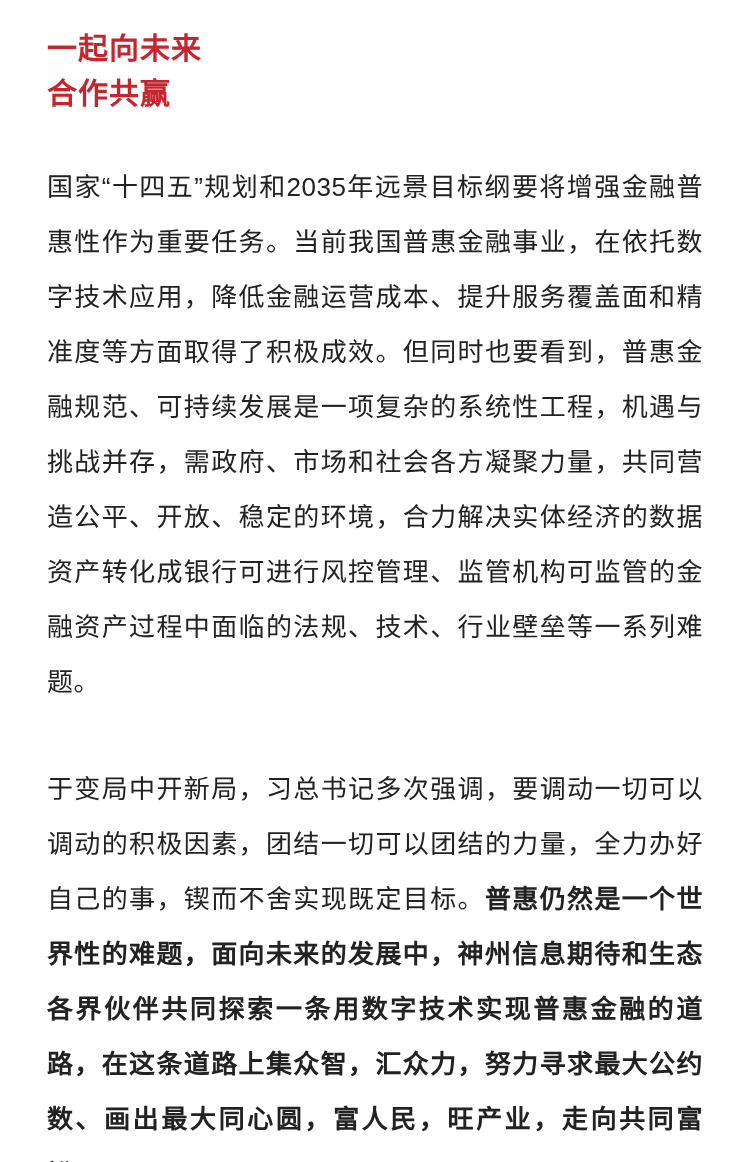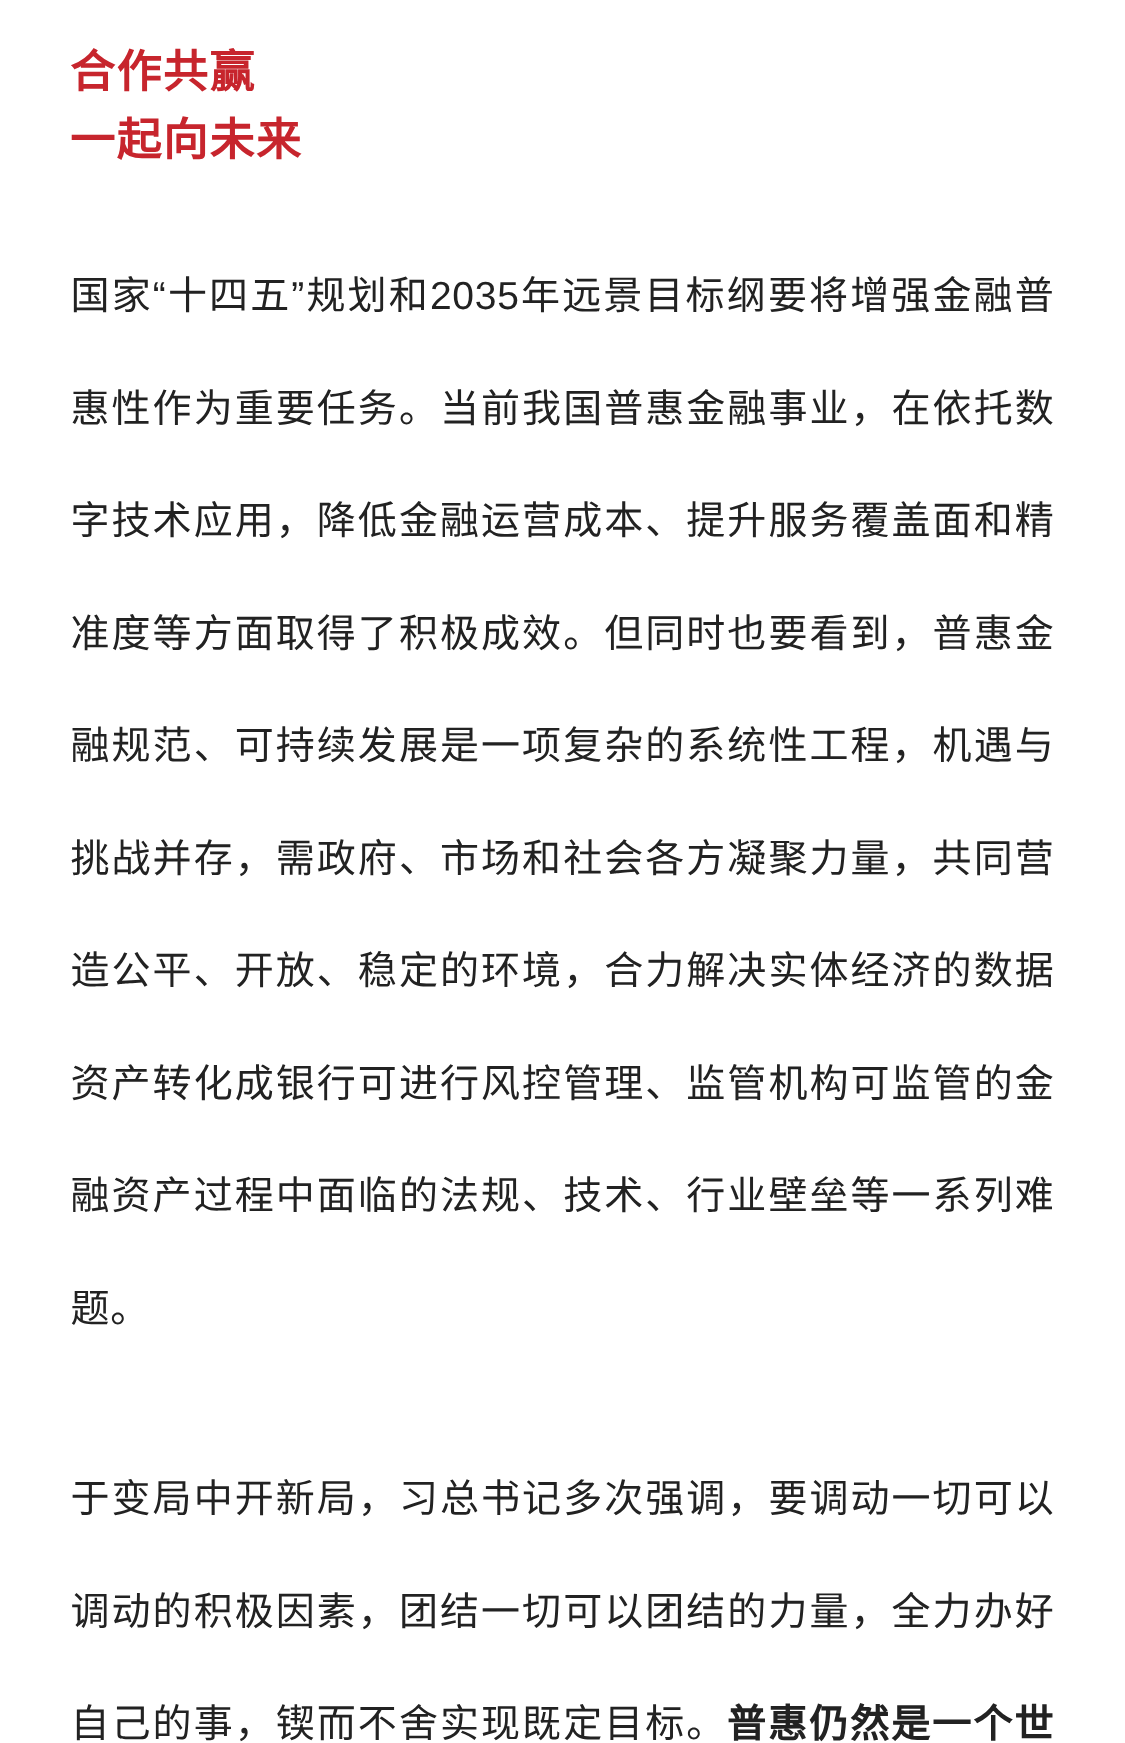--- a/index.html
+++ b/index.html
@@ -27,41 +27,41 @@
     font-size:30px;
     font-weight:bold;
     line-height:45px;
     letter-spacing:1px;
   }
   .title-line{display:block;}
   .body-para{
     margin-top:44px;
     color:var(--text);
     font-size:26px;
-    line-height:75px;
+    line-height:55px;
     text-align:justify;
     letter-spacing:0.5px;
     word-break:break-all;
   }
   .body-para + .body-para{
     margin-top:52px;
   }
   .bold-run{
     font-weight:bold;
   }
 </style>
 </head>
 <body>
 
 <div class="page">
   <div class="article">
 
     <h1 class="page-title">
+      <span class="title-line">一起向未来</span>
       <span class="title-line">合作共赢</span>
-      <span class="title-line">一起向未来</span>
     </h1>
 
     <p class="body-para">国家“十四五”规划和2035年远景目标纲要将增强金融普惠性作为重要任务。当前我国普惠金融事业，在依托数字技术应用，降低金融运营成本、提升服务覆盖面和精准度等方面取得了积极成效。但同时也要看到，普惠金融规范、可持续发展是一项复杂的系统性工程，机遇与挑战并存，需政府、市场和社会各方凝聚力量，共同营造公平、开放、稳定的环境，合力解决实体经济的数据资产转化成银行可进行风控管理、监管机构可监管的金融资产过程中面临的法规、技术、行业壁垒等一系列难题。</p>
 
     <p class="body-para">
       <span>于变局中开新局，习总书记多次强调，要调动一切可以调动的积极因素，团结一切可以团结的力量，全力办好自己的事，锲而不舍实现既定目标。</span><span class="bold-run">普惠仍然是一个世界性的难题，面向未来的发展中，神州信息期待和生态各界伙伴共同探索一条用数字技术实现普惠金融的道路，在这条道路上集众智，汇众力，努力寻求最大公约数、画出最大同心圆，富人民，旺产业，走向共同富裕。</span>
     </p>
 
   </div>
 </div>

